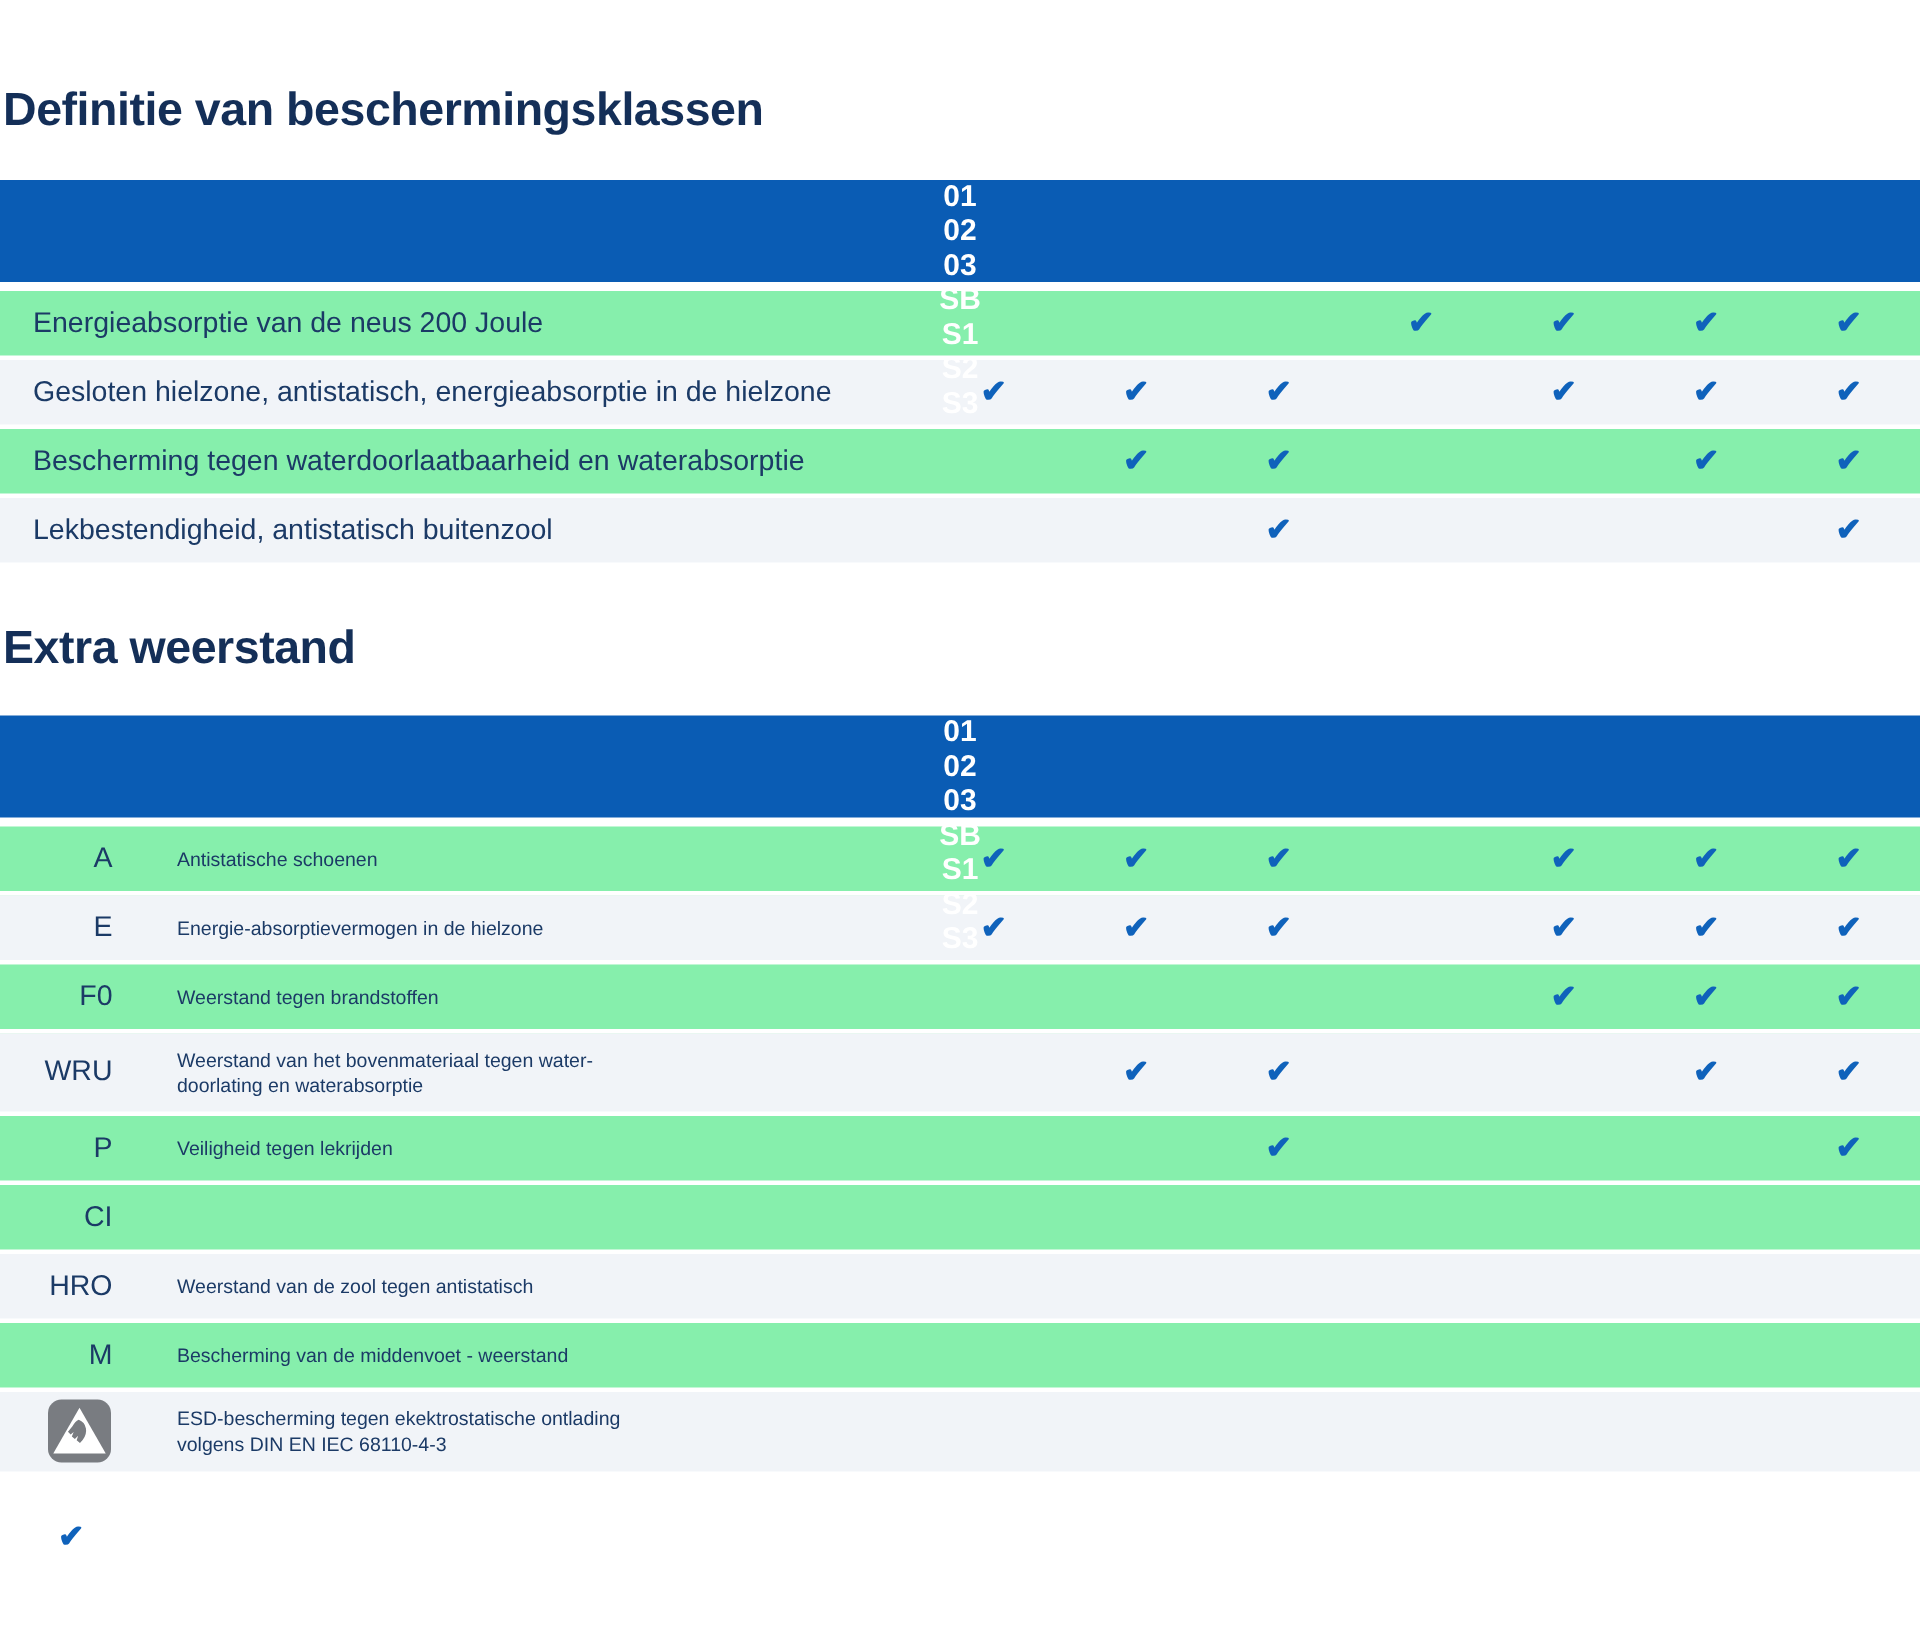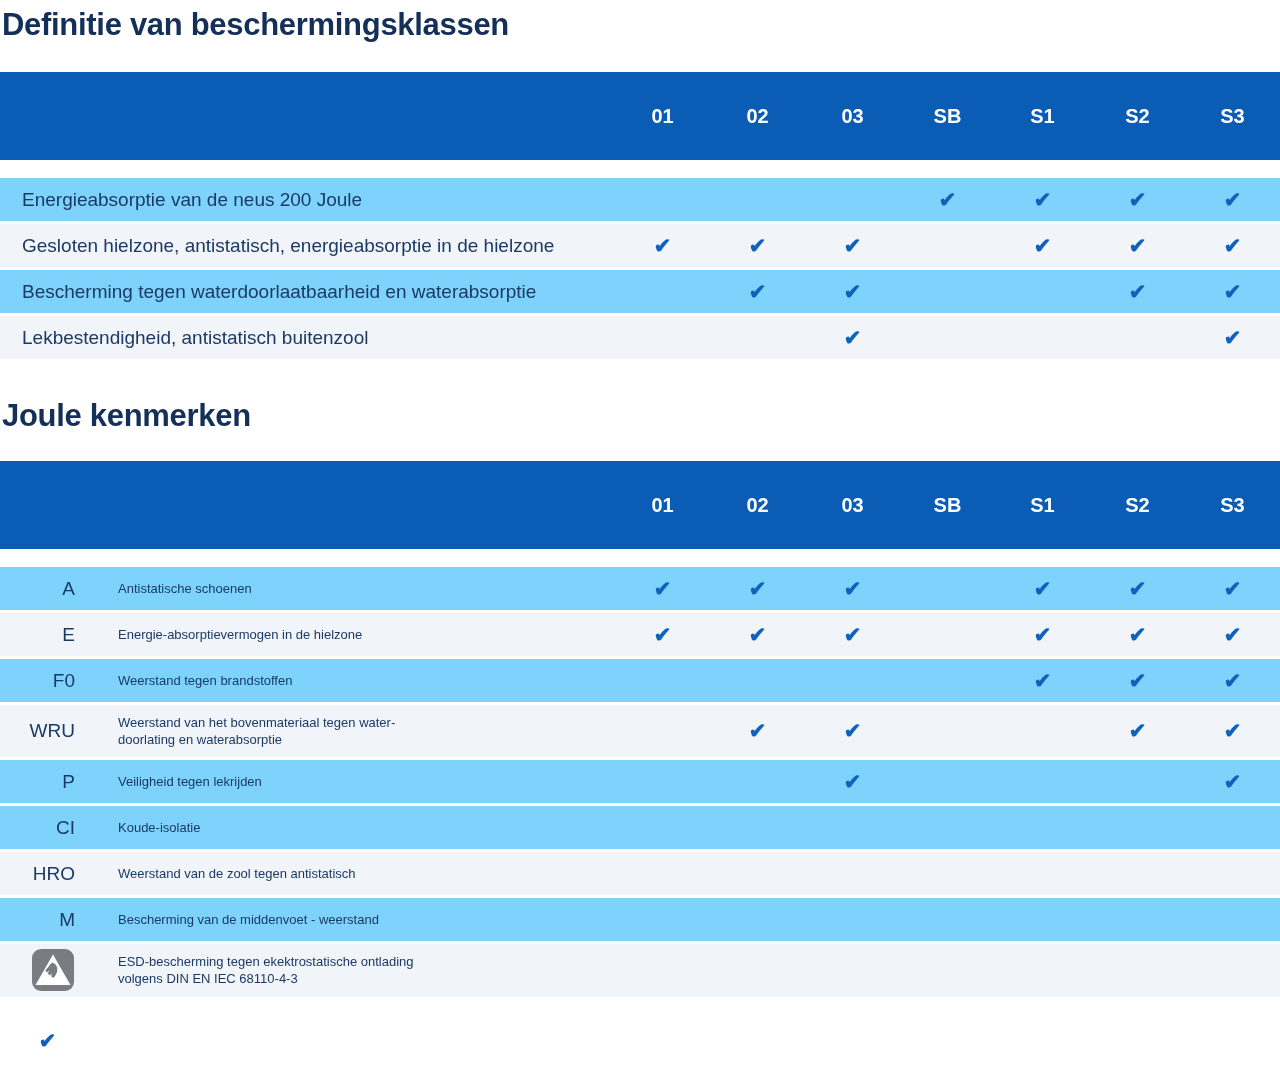--- a/index.html
+++ b/index.html
@@ -14,46 +14,47 @@
   .wrap { width: 1280px; }
 
   h1, h2 {
     font-size: 31px;
     font-weight: bold;
     color: var(--navy-dark, #142f58);
     margin: 0;
     padding-left: 2px;
     letter-spacing: -0.3px;
   }
-  h1 { padding-top: 7px; margin-bottom: 29px; }
+  h1 { padding-top: 7px; margin-bottom: 29px; margin-top: 48px; }
   h2 { margin-top: 36px; margin-bottom: 27px; }
 
   .thead {
     background: var(--blue, #0a5cb4);
-    height: 88px;
+    height: 68px;
     display: flex;
     align-items: center;
-    margin-bottom: 18px;
+    margin-bottom: 6px;
+    flex-direction: column;
   }
   .thead .spacer { width: 615px; flex: 0 0 auto; }
   .thead .col {
     width: 95px;
     flex: 0 0 auto;
     text-align: center;
     color: #ffffff;
     font-weight: bold;
     font-size: 20px;
   }
 
   .row {
     display: flex;
     align-items: center;
     min-height: 43px;
     border-bottom: 3px solid #ffffff;
-    background: #7dd3fc;
+    background: #86efac;
   }
   .row.alt { background: var(--row-alt, #f1f4f8); }
 
   .row .label {
     width: 615px;
     flex: 0 0 auto;
     box-sizing: border-box;
     padding-left: 22px;
     font-size: 19px;
     color: var(--navy, #1b3a66);
@@ -162,21 +163,21 @@
         <div class="cell"></div>
         <div class="cell"></div>
         <div class="cell"><span class="check">✔</span></div>
         <div class="cell"></div>
         <div class="cell"></div>
         <div class="cell"></div>
         <div class="cell"><span class="check">✔</span></div>
       </div>
     </div>
 
-  <h2>Joule kenmerken</h2>
+  <h2>Extra weerstand</h2>
 
   <div id="table2">
       <div class="thead">
         <div class="spacer"></div>
         <div class="col">01</div>
         <div class="col">02</div>
         <div class="col">03</div>
         <div class="col">SB</div>
         <div class="col">S1</div>
         <div class="col">S2</div>
@@ -233,21 +234,20 @@
         <div class="cell"></div>
         <div class="cell"></div>
         <div class="cell"><span class="check">✔</span></div>
         <div class="cell"></div>
         <div class="cell"></div>
         <div class="cell"></div>
         <div class="cell"><span class="check">✔</span></div>
       </div>
       <div class="row">
         <div class="code">CI</div>
-        <div class="desc">Koude-isolatie</div>
         <div class="cell"></div>
         <div class="cell"></div>
         <div class="cell"></div>
         <div class="cell"></div>
         <div class="cell"></div>
         <div class="cell"></div>
         <div class="cell"></div>
       </div>
       <div class="row alt">
         <div class="code">HRO</div>

